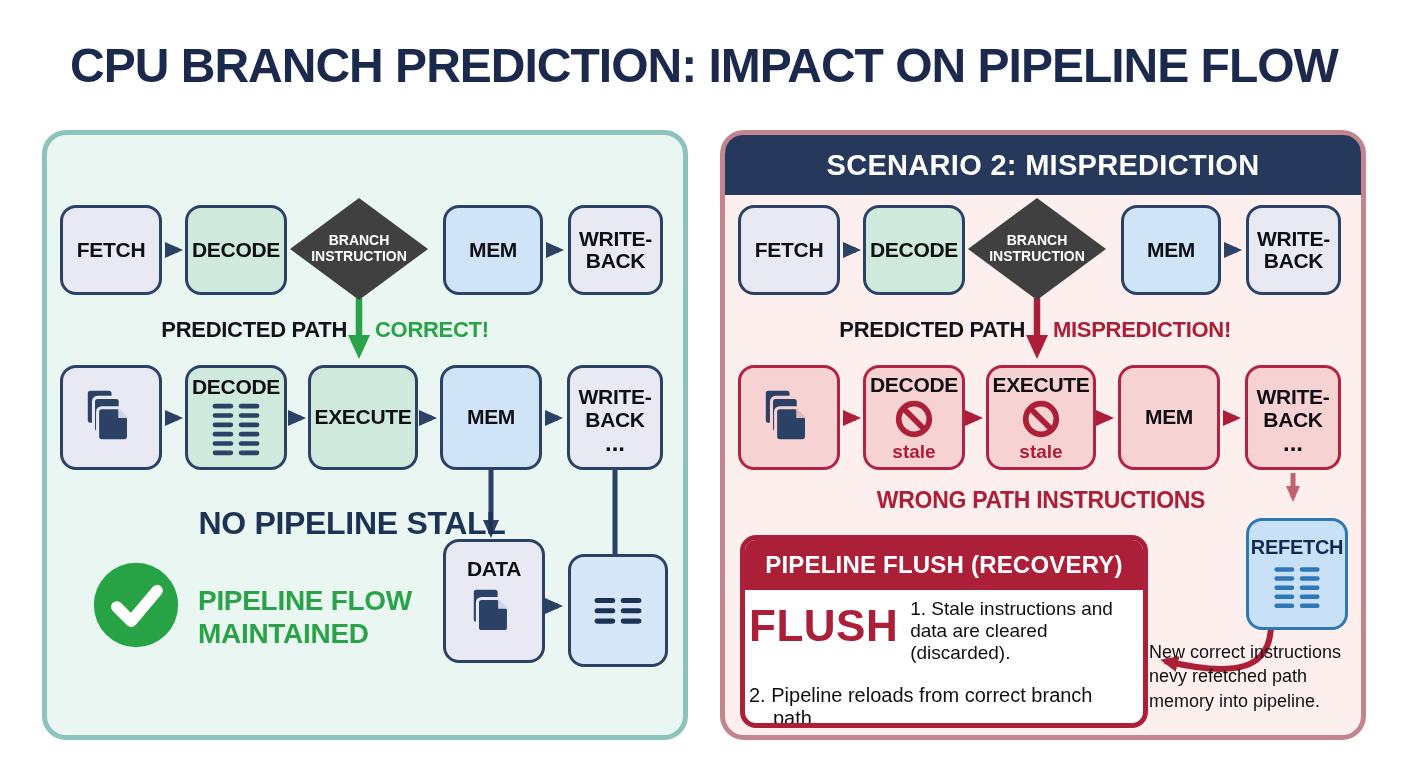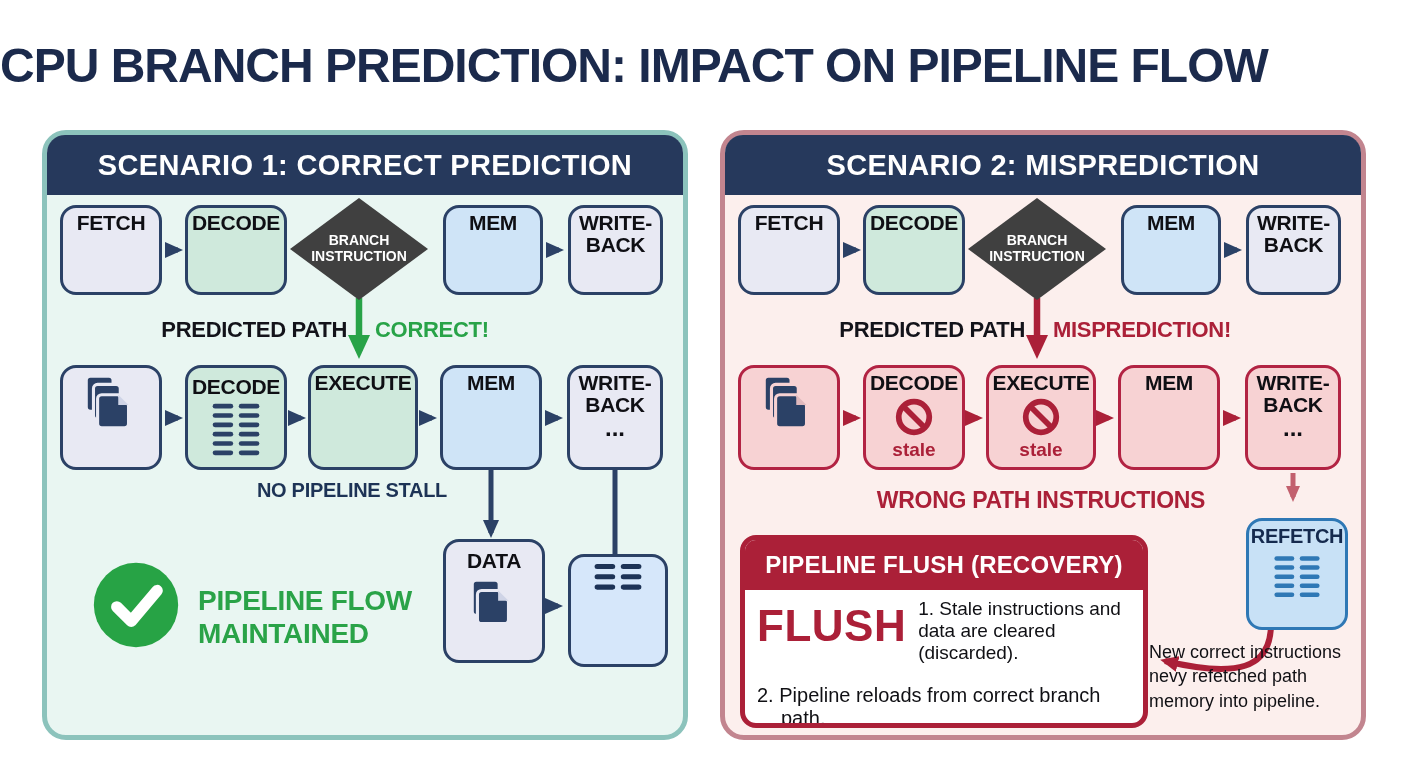--- a/index.html
+++ b/index.html
@@ -1,77 +1,76 @@
 <!DOCTYPE html>
 <html><head>
 <meta charset="utf-8">
 <style>
   html,body{margin:0;padding:0;background:#fff;}
   .stage{position:relative;width:1408px;height:768px;background:#ffffff;overflow:hidden;
          font-family:"Liberation Sans", sans-serif;}
-  .title{position:absolute;top:38px;left:0;width:1408px;
+  .title{position:absolute;top:38px;left:0;width:1408px;text-align:center;
          font-size:48px;font-weight:bold;color:#1b2a4c;letter-spacing:-1px;white-space:nowrap;}
   .panel{position:absolute;top:130px;width:646px;height:610px;border-radius:24px;
          border:5px solid;box-sizing:border-box;}
   .p1{left:42px;background:#e9f6f2;border-color:#8cc3bc;}
   .p2{left:720px;background:#fcefed;border-color:#c2858f;}
   .phead{position:absolute;top:0;left:0;width:636px;height:60px;background:#26395c;
          border-radius:18px 18px 0 0;display:flex;align-items:center;justify-content:center;
          color:#fff;font-size:29px;font-weight:bold;letter-spacing:.3px;z-index:2;}
   .overlay{position:absolute;top:0;left:0;width:636px;height:600px;z-index:1;pointer-events:none;}
   .node{position:absolute;box-sizing:border-box;border:3.5px solid #2b4166;border-radius:16px;
-        display:flex;flex-direction:column;align-items:center;
+        display:flex;flex-direction:column;align-items:center;justify-content:center;
         z-index:2;gap:4px;padding:4px;}
   .lav{background:#e8e9f3;}
   .mint{background:#cfe9dc;}
   .blue{background:#cfe4f7;}
   .blue2{background:#d6e7fa;}
   .pinkb{background:#f7d2d3;border-color:#b22343;}
   .refetchb{background:#c8e1f6;border-color:#2f78b5;}
   .nlabel{font-weight:bold;font-size:21px;color:#0f0f14;text-align:center;line-height:1.05;
           letter-spacing:-.3px;}
   .ellip{font-weight:bold;font-size:24px;color:#0f0f14;line-height:.5;margin-top:2px;}
   .diamond{position:absolute;left:243px;top:63px;width:138px;height:102px;background:#404040;
            clip-path:polygon(50% 0,100% 50%,50% 100%,0 50%);display:flex;flex-direction:column;
            align-items:center;justify-content:center;z-index:2;color:#fff;}
   .dlabel{font-size:14px;font-weight:bold;line-height:1.12;text-align:center;letter-spacing:0;}
   .pp{position:absolute;top:182px;font-size:22px;font-weight:bold;color:#13131a;z-index:2;
       letter-spacing:-.3px;}
   .verdict-green{color:#28a348;}
   .verdict-red{color:#ab2038;}
   .bigline{position:absolute;font-weight:bold;text-align:center;z-index:2;letter-spacing:-.3px;}
-  .nostall{top:344px;left:105px;width:400px;font-size:20px;color:#1d3356;}
+  .nostall{top:370px;left:105px;width:400px;font-size:32px;color:#1d3356;}
   .wrong{top:352px;left:106px;width:420px;font-size:23px;color:#ab2038;}
   .stale{font-size:19px;font-weight:bold;color:#ab2038;line-height:1;}
   .result1{position:absolute;top:424px;left:43px;display:flex;align-items:flex-end;gap:16px;z-index:2;}
   .outcome{font-size:28px;font-weight:bold;color:#2aa348;line-height:1.2;letter-spacing:-.3px;}
   .flush{position:absolute;left:15px;top:400px;width:408px;height:193px;background:#fff;
          border:5px solid #ab2038;border-radius:16px;box-sizing:border-box;overflow:hidden;z-index:2;}
   .flush-head{background:#ab2038;color:#fff;height:50px;display:flex;align-items:center;
               justify-content:center;font-size:24px;font-weight:bold;letter-spacing:.2px;}
-  .flush-body{padding:8px 12px 6px 12px;}
+  .flush-body{padding:8px 12px 6px 4px;}
   .flush-top{display:flex;gap:12px;align-items:flex-start;}
   .flush-big{font-size:44px;font-weight:bold;color:#ab2038;line-height:1;margin-top:6px;
              letter-spacing:.5px;}
   .flush-item1{width:206px;font-size:19px;color:#101014;line-height:1.16;}
   .flush-item2{font-size:20px;color:#101014;line-height:1.16;margin-top:20px;
                padding-left:24px;text-indent:-24px;}
   .caption{position:absolute;left:424px;top:505px;width:214px;font-size:18px;line-height:1.35;
            color:#101014;z-index:2;}
   .refetch-label{font-weight:bold;font-size:20px;color:#152a4e;letter-spacing:-.3px;}
 </style>
 </head>
 <body>
 
 <div class="stage">
 
   <div class="title">CPU BRANCH PREDICTION: IMPACT ON PIPELINE FLOW</div>
 
   <div class="panel p1">
-    <div class="phead">SCENARIO 1: CORRECT PREDICTION</div>
 
     <svg class="overlay" viewBox="0 0 636 600">
       <defs>
         <marker id="aN1" markerUnits="userSpaceOnUse" markerWidth="18" markerHeight="16" refX="13" refY="8" orient="auto">
             <path d="M0,0 L18,8 L0,16 Z" fill="#2b4166"></path>
           </marker>
         <marker id="aG1" markerUnits="userSpaceOnUse" markerWidth="24" markerHeight="22" refX="16" refY="11" orient="auto">
             <path d="M0,0 L24,11 L0,22 Z" fill="#28a348"></path>
           </marker>
       </defs>
@@ -142,21 +141,21 @@
     <div class="node blue" style="left:393px;top:230px;width:102px;height:105px;">
       <span class="nlabel">MEM</span>
     </div>
     <div class="node lav" style="left:520px;top:230px;width:96px;height:105px;">
       <span class="nlabel">WRITE-BACK</span>
       <span class="ellip">...</span>
     </div>
 
     <div class="bigline nostall">NO PIPELINE STALL</div>
 
-    <div class="node lav" style="left:396px;top:404px;width:102px;height:124px;justify-content:flex-start;padding-top:8px;">
+    <div class="node lav" style="left:396px;top:404px;width:102px;height:124px;justify-content:flex-start;padding-top:16px;">
       <span class="nlabel">DATA</span>
       <svg width="54" height="58" viewBox="0 0 52 56">
         <g fill="#2b4166" stroke="#e8e9f3" stroke-width="3">
           <rect x="5" y="4" width="26" height="34" rx="4"></rect>
           <path d="M14 14 h16 l10 10 v18 a4 4 0 0 1 -4 4 h-22 a4 4 0 0 1 -4 -4 v-24 a4 4 0 0 1 4 -4 z"></path>
         </g>
         <path d="M30 14 l10 10 h-10 z" fill="#cfd4e6"></path>
       </svg>
     </div>
     <div class="node blue2" style="left:521px;top:419px;width:100px;height:113px;">

